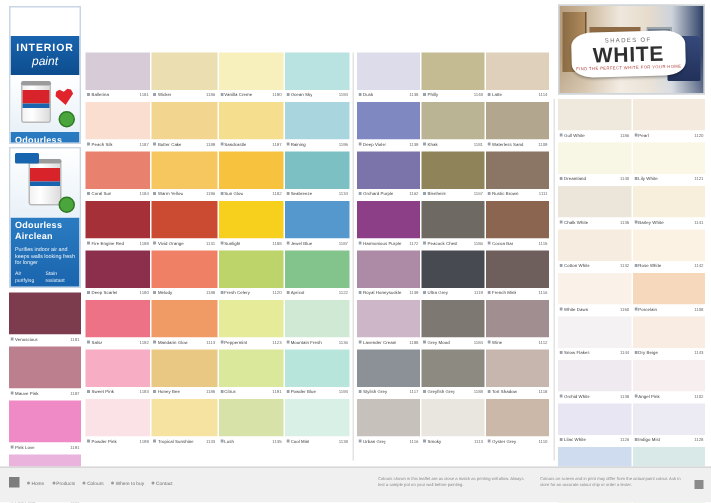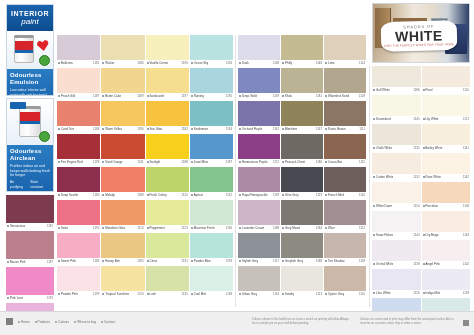--- a/index.html
+++ b/index.html
@@ -29,20 +29,21 @@
   #promo-top { top: 0; height: 92px; }
   #promo-bottom { top: 94px; height: 94px; }
 
   .brand-banner {
     height: 26px;
     background: linear-gradient(180deg,#1964ae 0%,#0d4d8e 100%);
     color: #fff;
     display: flex; flex-direction: column;
     align-items: center; justify-content: center;
     line-height: 1;
+    margin-top: 19px;
   }
   .brand-banner .bt1 {
     font-size: 7px; font-weight: bold; letter-spacing: .6px;
   }
   .brand-banner .bt2 {
     font-size: 8px; font-style: italic; margin-top: 1px;
   }
 
   .can-stage {
     position: relative;

